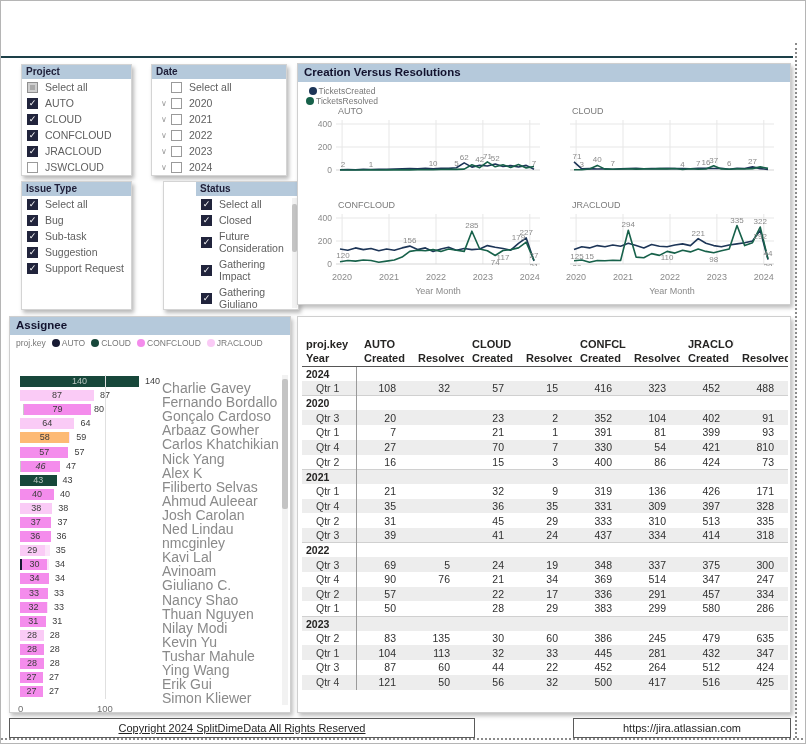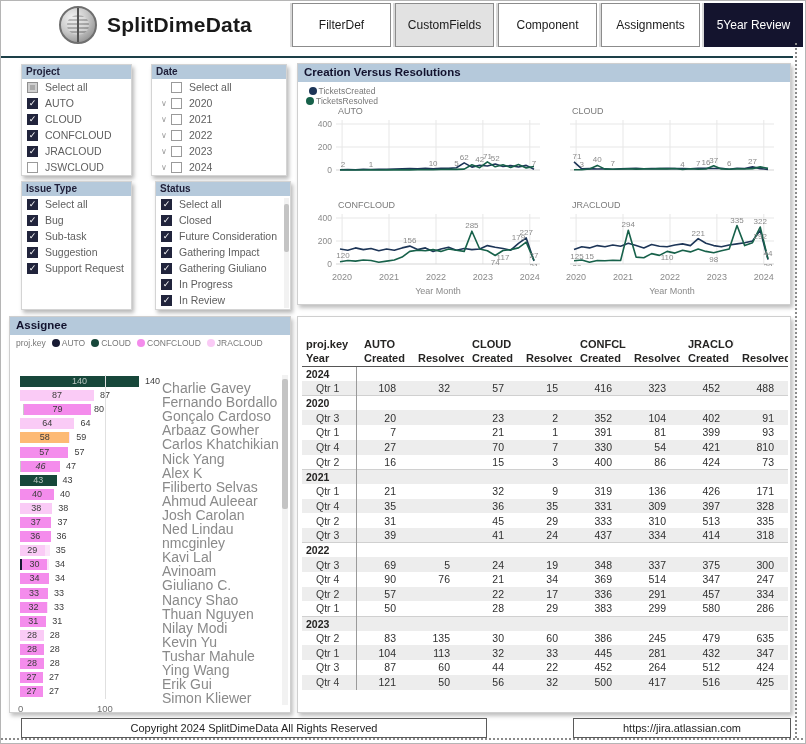--- a/index.html
+++ b/index.html
@@ -85,31 +85,20 @@
   .dotted-right { position:absolute; left:794px; top:42px; height:695px; width:0; border-right:2px dotted #8a8a8a; }
   .dotted-bottom { position:absolute; left:0; top:737px; width:806px; height:0; border-bottom:2px dotted #8a8a8a; }
 
   svg { display:block; }
 </style>
 </head>
 <body>
 
 <div id="page">
 
-  <div id="header">
-    <div class="coin"></div>
-    <div id="app-title">SplitDimeData</div>
-    <div id="tabs">
-        <div class="tab">FilterDef</div>
-        <div class="tab hover">CustomFields</div>
-        <div class="tab">Component</div>
-        <div class="tab">Assignments</div>
-        <div class="tab active">5Year Review</div>
-      </div>
-  </div>
   <div id="divider"></div>
 
   <div class="slicer" id="sl-project" style="left:20px; top:63px; width:111px; height:112px;">
     <div class="slicer-head">Project</div>
     <div class="slicer-items">
         <div class="slicer-item">
           <span class="cb indet"></span>
           <span>Select all</span>
         </div>
         <div class="slicer-item">
@@ -187,21 +176,21 @@
         <div class="slicer-item">
           <span class="cb checked">✓</span>
           <span>Suggestion</span>
         </div>
         <div class="slicer-item">
           <span class="cb checked">✓</span>
           <span>Support Request</span>
         </div>
       </div>
   </div>
-  <div class="slicer" id="sl-status" style="left:154px; top:180px; width:136px; height:129px; overflow:hidden;">
+  <div class="slicer" id="sl-status" style="left:162px; top:180px; width:136px; height:129px; overflow:hidden;padding-left:32px;">
     <div class="slicer-head">Status</div>
     <div class="slicer-items">
         <div class="slicer-item">
           <span class="cb checked">✓</span>
           <span>Select all</span>
         </div>
         <div class="slicer-item">
           <span class="cb checked">✓</span>
           <span>Closed</span>
         </div>
@@ -882,18 +871,18 @@
             <td class="num">32</td>
             <td class="num">500</td>
             <td class="num">417</td>
             <td class="num">516</td>
             <td class="num">425</td>
           </tr>
         </tbody>
     </table>
   </div>
 
-  <div class="foot-cell" style="left:20px; width:466px;">Copyright 2024 SplitDimeData All Rights Reserved</div>
+  <div class="foot-cell" style="left:8px; width:466px;text-decoration:underline;">Copyright 2024 SplitDimeData All Rights Reserved</div>
   <div class="foot-cell" style="left:572px; width:218px;">https://jira.atlassian.com</div>
 
   <div class="dotted-right"></div>
   <div class="dotted-bottom"></div>
 </div>
 
 </body></html>

